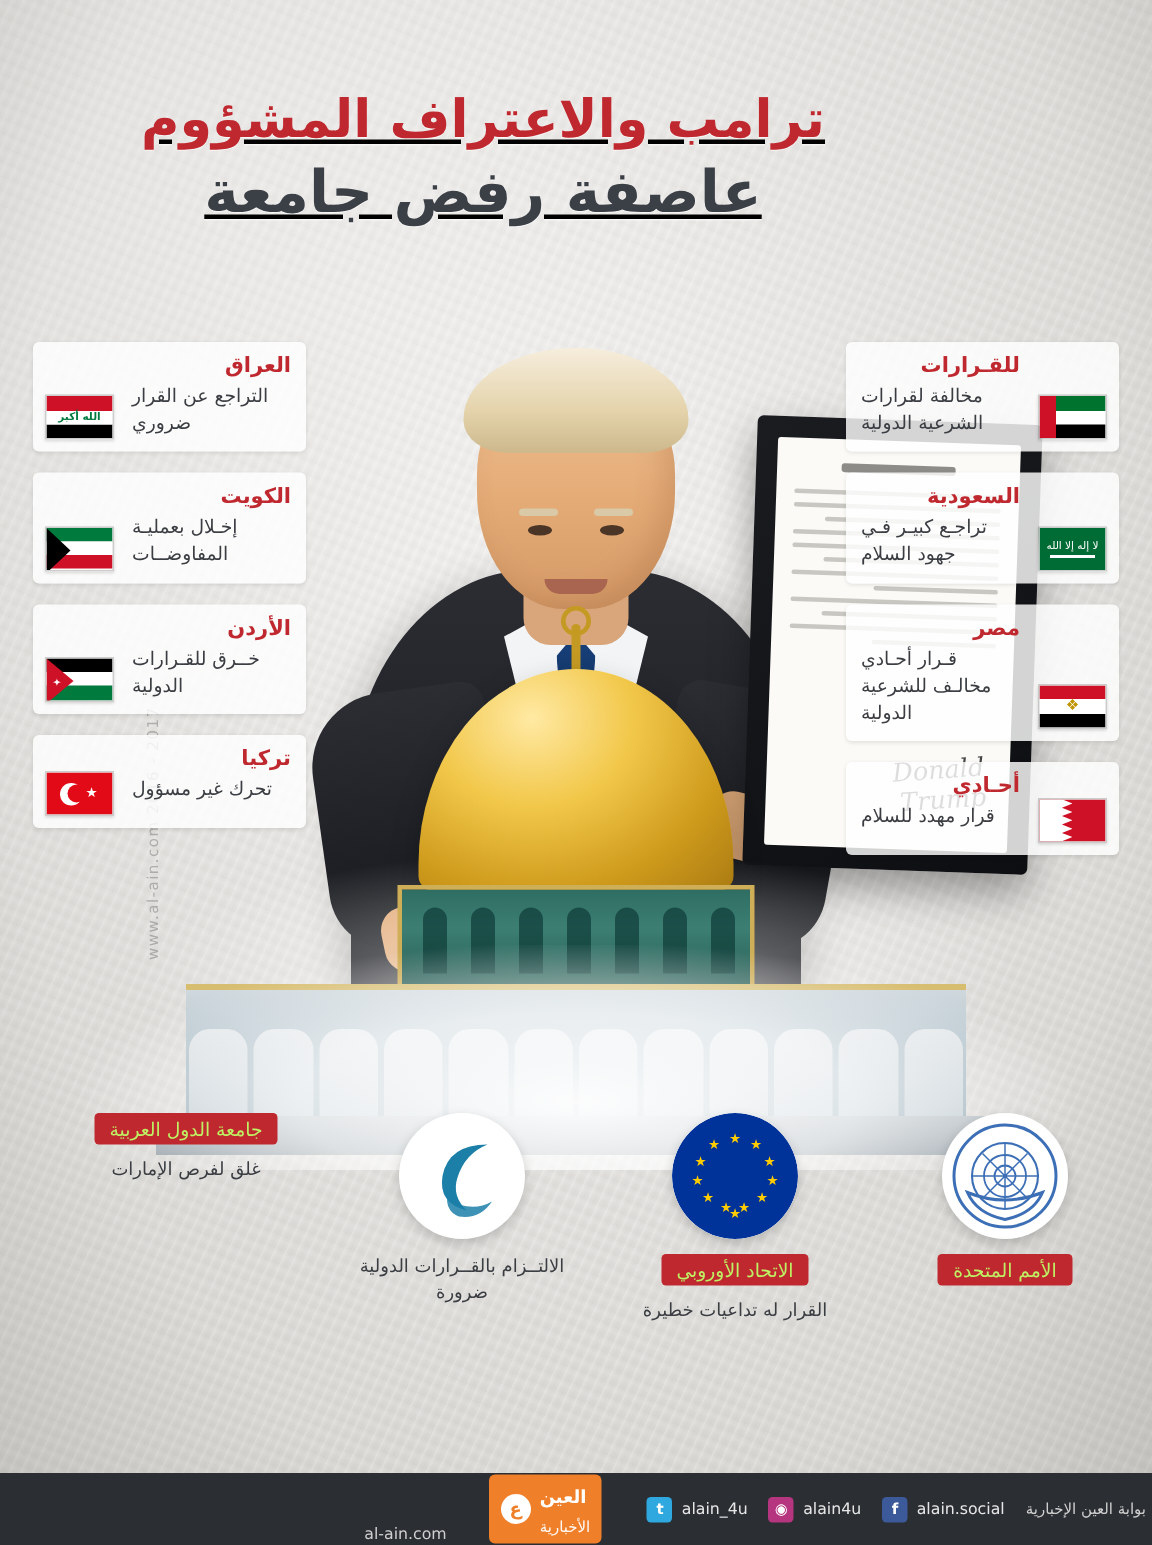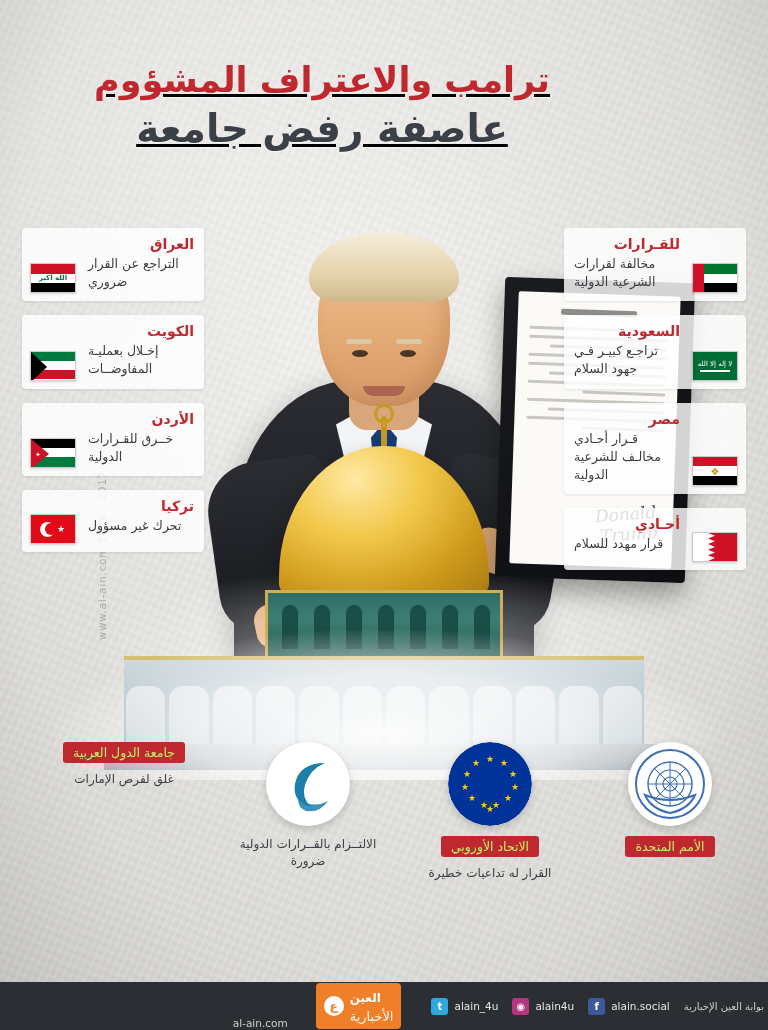--- a/index.html
+++ b/index.html
@@ -230,21 +230,21 @@
     display:flex;align-items:center;justify-content:center;font-size:10px;font-weight:bold;
   }
   .soc .ic.tw{background:#2fa8e0;} .soc .ic.ig{background:#b5357f;} .soc .ic.fb{background:#3c5a99;}
   .footer .portal{color:#cfcfcf;font-size:10px;margin-right:auto;padding-right:4px;}
   .footer .right{margin-left:auto;display:flex;align-items:flex-end;gap:28px;padding-right:14px;direction:ltr;}
   .footer .site{color:#cfcfcf;font-size:10.5px;}
   .brand{
     display:flex;align-items:center;gap:6px;background:#f07f2a;border-radius:4px;padding:4px 8px;color:#fff;
   }
   .brand .bn{font-size:12px;font-weight:bold;line-height:1.05;text-align:center;margin-top:32px;}
-  .brand .bs{font-size:13px;opacity:.95;}
+  .brand .bs{font-size:10px;opacity:.95;}
   .brand .logo{
     width:20px;height:20px;border-radius:50%;background:#fff;color:#f07f2a;
     display:flex;align-items:center;justify-content:center;font-size:12px;font-weight:bold;
   }
 </style>
 </head>
 <body>
 
 <div class="page">
 

